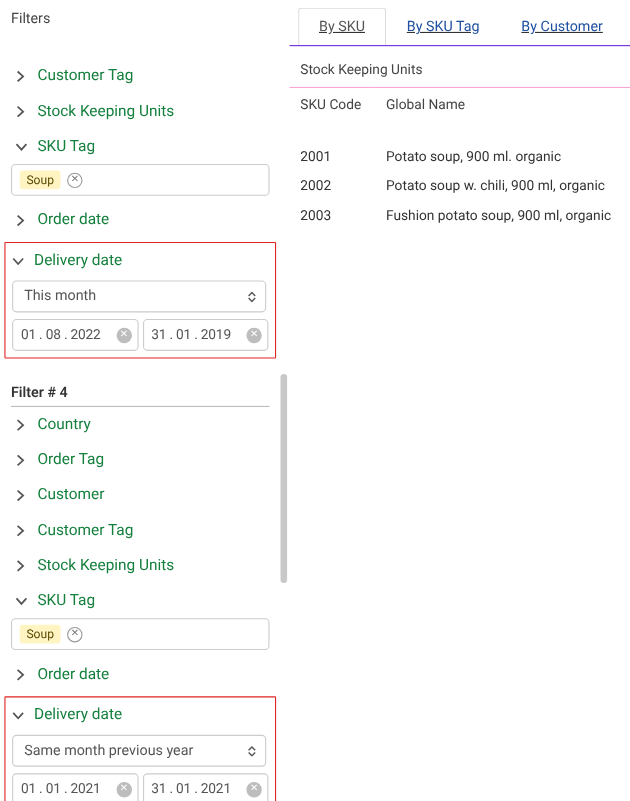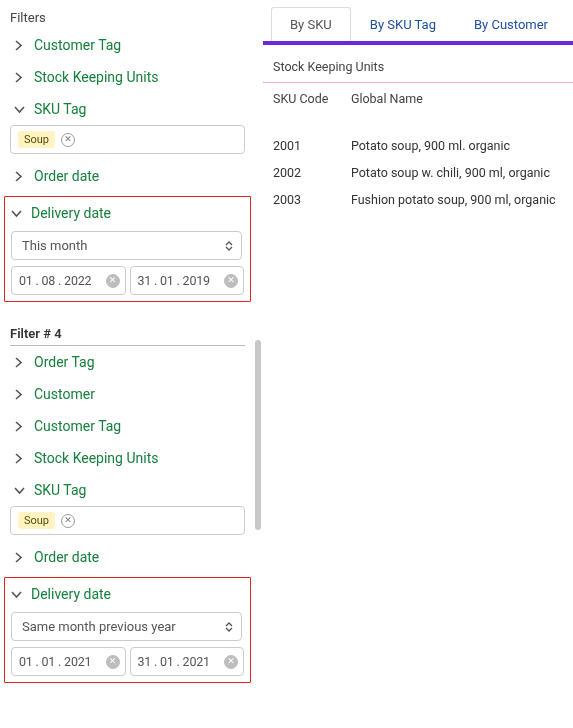--- a/index.html
+++ b/index.html
@@ -33,25 +33,26 @@
     background: #c8c8c8;
     border-radius: 3px;
   }
   .main {
     flex: 1;
     padding: 0 0 0 0;
     overflow: hidden;
   }
   .tabs {
     display: flex;
-    border-bottom: 4px solid #6d28d9;
+    border-bottom: 1px solid #6d28d9;
     margin-top: 6px;
     padding-left: 8px;
     overflow: hidden;
     white-space: nowrap;
+    text-decoration: underline;
   }
   .tab {
     padding: 9px 18px 9px 18px;
     font-size: 13px;
     color: #1f4fa0;
     cursor: pointer;
     border: 1px solid transparent;
     border-bottom: none;
     border-radius: 3px 3px 0 0;
     position: relative;
@@ -82,21 +83,21 @@
     border-top: 1px solid #f9a8d4;
   }
   .table td {
     padding: 6px 10px 6px 10px;
     color: #333;
     white-space: nowrap;
   }
   .filters-title {
     font-size: 13px;
     color: #444;
-    margin-bottom: 4px;
+    margin-bottom: 28px;
   }
   .filter-row {
     display: flex;
     align-items: center;
     padding: 8px 0 8px 4px;
     cursor: pointer;
     color: #15803d;
     font-size: 14px;
   }
   .filter-row .chev {
@@ -266,20 +267,28 @@
       </div>
       <div class="date-box">
         <span>31 . 01 . 2019</span>
         <span class="clear-dot solid">✕</span>
       </div>
     </div>
   </div>
 
   <div class="section-header">Filter # 4</div>
 
+  <div class="filter-row">
+    <span class="chev">
+      <svg width="9" height="11" viewBox="0 0 9 11">
+          <path d="M2 1 L7 5.5 L2 10" fill="none" stroke="#555" stroke-width="1.6"></path>
+        </svg>
+    </span>
+    <span>Country</span>
+  </div>
 
   <div class="filter-row">
     <span class="chev">
       <svg width="9" height="11" viewBox="0 0 9 11">
           <path d="M2 1 L7 5.5 L2 10" fill="none" stroke="#555" stroke-width="1.6"></path>
         </svg>
     </span>
     <span>Order Tag</span>
   </div>
 

